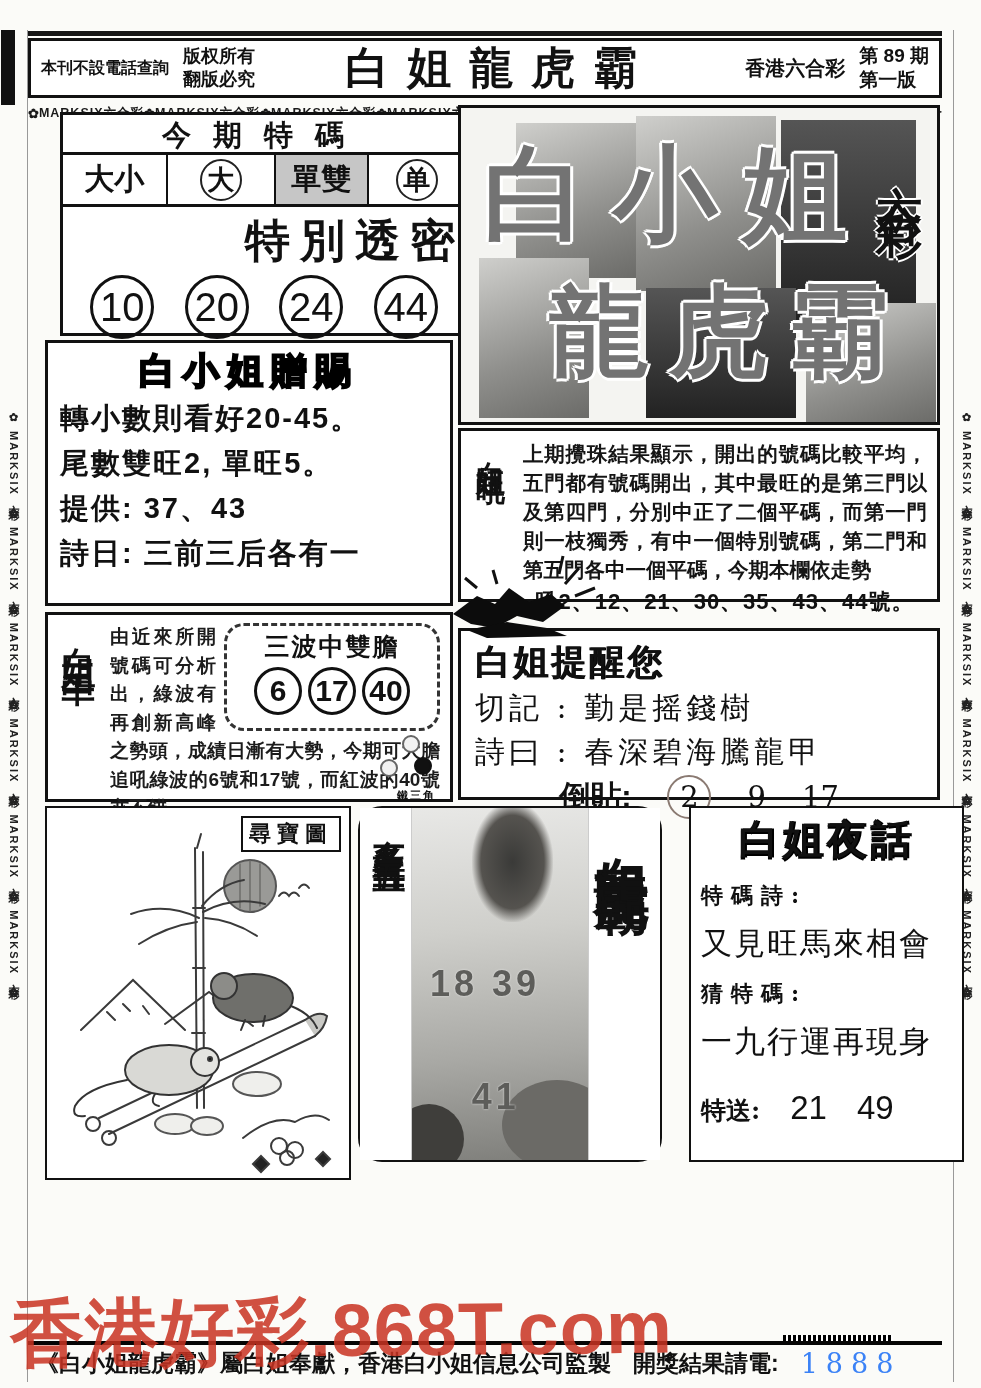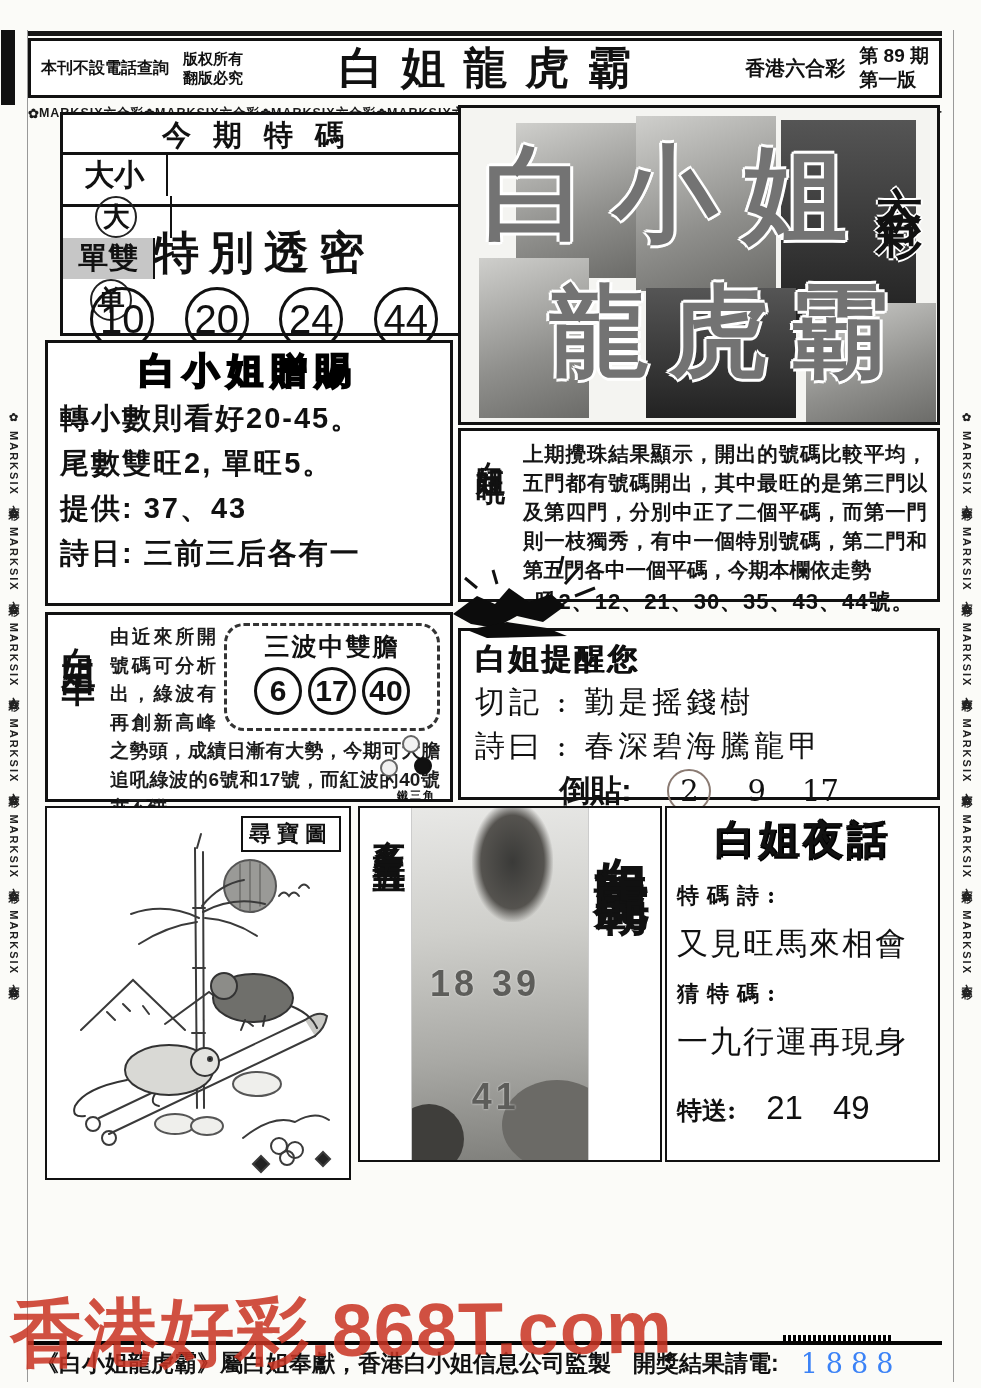--- a/index.html
+++ b/index.html
@@ -19,45 +19,45 @@
   .vstrip.left { left:1px; border-right:1px solid #999; }
   .vstrip.right { left:953px; border-left:1px solid #999; }
   .strip-cap { position:absolute; left:1px; top:30px; width:14px; height:75px; background:#111; }
   
   .topbar-line { position:absolute; left:28px; top:31px; width:914px; height:5px; background:#151515; }
   .header-box {
     position:absolute; left:28px; top:38px; width:914px; height:60px;
     border:3px solid #111; display:flex; align-items:center; padding:0 10px; background:#fff;
   }
   .hd-notice { font-size:16px; font-weight:bold; white-space:nowrap; }
-  .hd-copy { margin-left:14px; font-size:15px; font-weight:bold; line-height:1.3; white-space:nowrap; }
+  .hd-copy { margin-left:14px; font-size:18px; font-weight:bold; line-height:1.3; white-space:nowrap; }
   .hd-title { flex:1; text-align:center; font-size:44px; font-weight:900; letter-spacing:18px; white-space:nowrap; }
   .hd-region { font-size:20px; font-weight:bold; margin-right:14px; white-space:nowrap; }
   .hd-issue { text-align:left; font-size:19px; font-weight:bold; line-height:1.25; white-space:nowrap; }
   
   .band {
     position:absolute; left:28px; top:100px; width:914px; height:26px;
     display:flex; justify-content:space-between; align-items:center;
     font-size:12.5px; font-weight:bold; overflow:hidden; white-space:nowrap; color:#1a1a1a;
   }
   .band .unit { letter-spacing:1px; }
   .band .flower { font-size:13px; }
   
   .pbox { position:absolute; border:3px solid #111; background:#fff; }
   
   .b1-title { height:40px; border-bottom:3px solid #111; text-align:center;
     font-size:29px; font-weight:900; letter-spacing:22px; line-height:40px; }
-  .b1-attrs { height:52px; border-bottom:3px solid #111; display:flex;flex-direction:column; }
+  .b1-attrs { height:52px; border-bottom:3px solid #111; display:flex; }
   .b1-cell { display:flex; align-items:center; justify-content:center;
     font-size:30px; font-weight:900; border-right:2px solid #111; }
   .b1-cell:last-child { border-right:none; }
   .b1-cell.gray { background:#c6c6c6; }
   .att-circle { width:42px; height:42px; border:2px solid #222; border-radius:50%;
     display:flex; align-items:center; justify-content:center; font-size:27px; font-weight:900; }
-  .b1-leak { text-align:center; font-size:45px; font-weight:900; letter-spacing:10px; margin-top:16px; }
+  .b1-leak { text-align:right; font-size:45px; font-weight:900; letter-spacing:10px; margin-top:4px; }
   .b1-nums { display:flex; justify-content:space-around; padding:4px 12px 0 12px; }
   .num-circle { width:64px; height:64px; border:3px solid #111; border-radius:50%;
     display:flex; align-items:center; justify-content:center; font-size:40px; }
   
   .b2 { padding:4px 12px; }
   .b2-title { text-align:center; font-size:36px; font-weight:900;
     color:#fff; -webkit-text-stroke:2.2px #000; text-shadow:0 0 1px #000; letter-spacing:8px; }
   .b2-line { font-size:29px; font-weight:900; line-height:1.55; letter-spacing:2px; white-space:nowrap; }
   
   .b3 { padding:8px 10px 4px 62px; }
@@ -87,35 +87,35 @@
     font-size:46px; font-weight:900; color:#111; letter-spacing:14px;
     text-shadow:-2px 0 0 #fff,2px 0 0 #fff,0 -2px 0 #fff,0 2px 0 #fff; }
   
   .b5 { padding:8px 10px 4px 62px; }
   .b5-vtitle { left:10px; top:8px; font-size:29px; letter-spacing:5px; }
   .b5-body { font-size:20.5px; font-weight:900; line-height:1.42; text-align:justify; color:#151515; }
   .b5-last { text-align:center; font-size:22px; font-weight:900; margin-top:2px; letter-spacing:1px; }
   .roar-svg { position:absolute; left:-14px; bottom:-40px; z-index:5; }
   
   .b6 { padding:8px 14px; }
-  .b6-title { font-size:30px; font-weight:900; letter-spacing:3px;
+  .b6-title { font-size:35px; font-weight:900; letter-spacing:3px;
     text-shadow:1px 0 0 #000; }
   .b6-poem { font-family:"DejaVu Serif", serif; font-size:30px; line-height:1.45;
     letter-spacing:4px; white-space:nowrap; }
   .b6-paste { display:flex; align-items:center; justify-content:center; gap:36px; margin-top:2px; }
   .b6-paste-label { font-size:31px; font-weight:900; }
   .b6-num { font-size:29px; font-family:"DejaVu Serif", serif; }
   .b6-num.circled { border:2px solid #8a7a72; border-radius:50%; width:44px; height:44px;
     display:flex; align-items:center; justify-content:center; }
   
   .b7 { border-width:2px; }
   .b7-label { position:absolute; top:8px; right:8px; border:2px solid #111; padding:1px 6px;
     font-size:22px; font-weight:900; letter-spacing:6px; background:#fff; }
   
-  .b8 { display:flex; border-width:2px; }
+  .b8 { display:flex; border-width:2px;border-radius:24px; }
   .b8-caption { width:52px; writing-mode:vertical-rl; text-orientation:upright;
     font-size:33px; font-weight:900; letter-spacing:4px; padding-top:6px; text-align:start;
     border-right:1px solid #ccc; background:#fff; }
   .b8-photo { flex:1; position:relative; background:linear-gradient(175deg,#e8e8e6 0%,#cfcfcb 35%,#a8a8a4 70%,#7e7e7a 100%); overflow:hidden; }
   .b8-hair { position:absolute; left:34%; top:-6px; width:46%; height:34%;
     background:radial-gradient(ellipse at center,#3a3a38 0%,#55534f 55%,transparent 72%); }
   .b8-rock { position:absolute; left:-18px; bottom:-14px; width:70px; height:70px;
     background:#3f3e3b; border-radius:50%; }
   .b8-rock2 { position:absolute; right:-24px; bottom:-10px; width:110px; height:90px;
     background:#6b6a66; border-radius:50%; }
@@ -335,21 +335,21 @@
     <div class="b8-photo">
       <div class="b8-hair"></div>
       <div class="b8-rock"></div>
       <div class="b8-rock2"></div>
       <div class="b8-num" style="left:18px; top:44%;">18  39</div>
       <div class="b8-num" style="left:34%; top:76%;">41</div>
     </div>
     <div class="b8-title">白姐龍虎霸</div>
   </div>
 
-  <div class="pbox b9" style="left:665px; top:806px; width:275px; height:356px;">
+  <div class="pbox b9" style="left:689px; top:806px; width:275px; height:356px;">
     <div class="b9-title">白姐夜話</div>
     <div class="b9-label">特碼詩:</div>
     <div class="b9-poem">又見旺馬來相會</div>
     <div class="b9-label">猜特碼:</div>
     <div class="b9-poem">一九行運再現身</div>
     <div class="b9-send">
       <span class="b9-send-label">特送:</span>
       <span class="b9-send-num">21</span>
       <span class="b9-send-num">49</span>
     </div>

